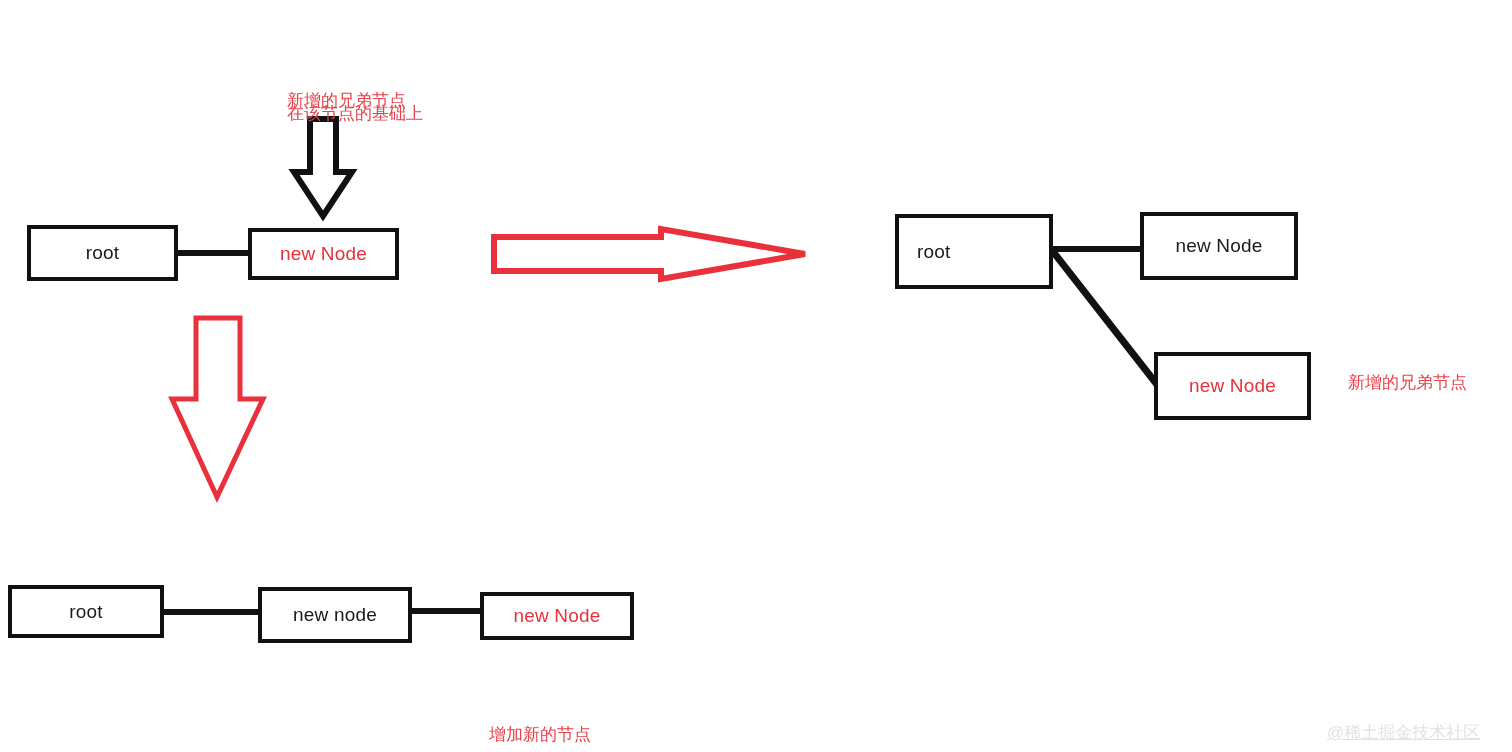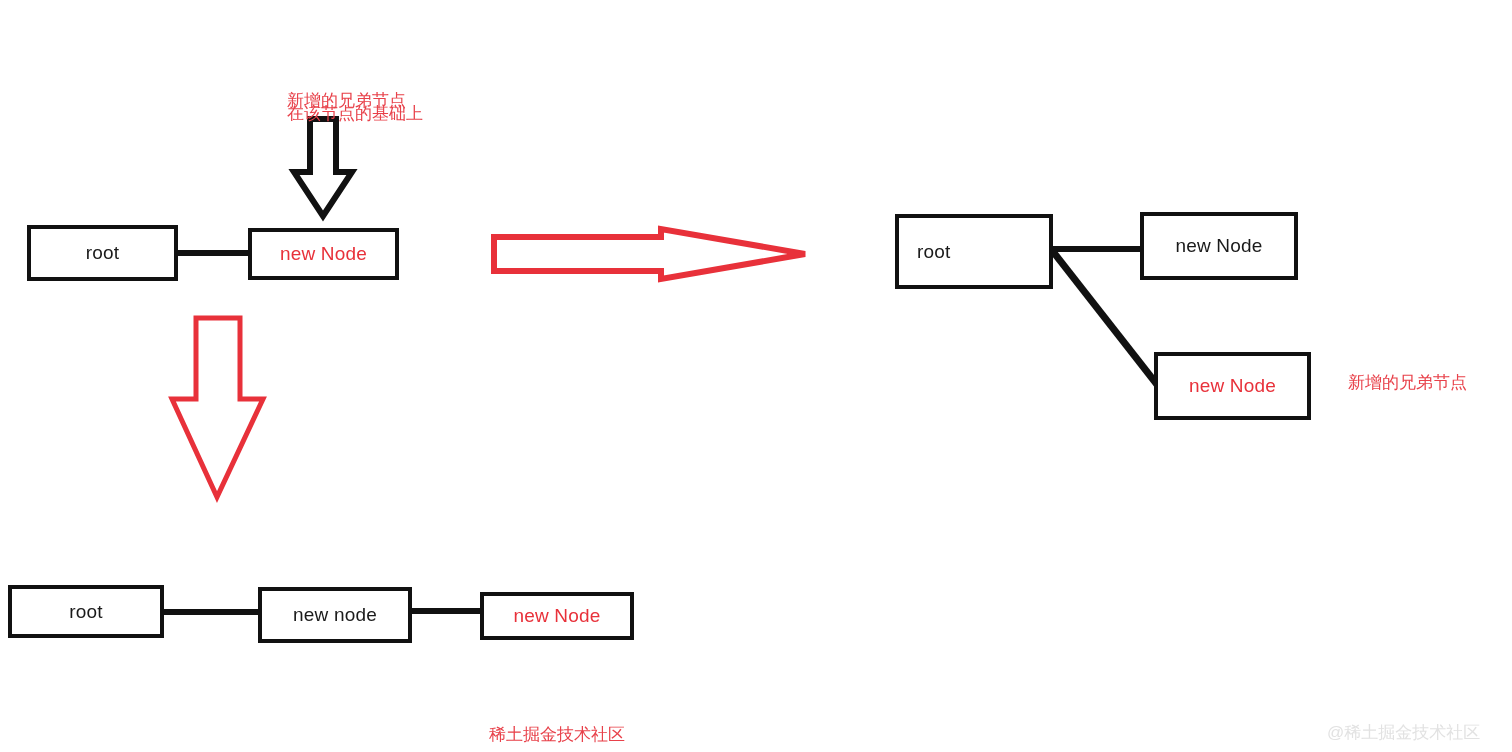--- a/index.html
+++ b/index.html
@@ -43,20 +43,21 @@
     line-height: 1.55;
     white-space: pre;
     z-index: 4;
   }
   .watermark {
     position: absolute;
     color: #e2e2e2;
     font-size: 17px;
     z-index: 4;
     white-space: nowrap;
+    text-decoration: underline;
   }
   svg.layer {
     position: absolute;
     left: 0; top: 0;
     width: 1512px;
     height: 752px;
     z-index: 2;
     pointer-events: none;
   }
 </style>
@@ -112,17 +113,17 @@
 
   <div class="node-box red-text" style="left:480px; top:592px; width:154px; height:48px;">
     <span>new Node</span>
   </div>
 
   <div class="annotation" style="left:287px; top:53px;margin-top:48px;">在该节点的基础上</div>
   <div class="annotation" style="left:287px; top:88px;">新增的兄弟节点</div>
 
   <div class="annotation" style="left:1348px; top:370px;">新增的兄弟节点</div>
 
-  <div class="annotation" style="left:489px; top:722px;">稀土掘金技术社区</div>
+  <div class="annotation" style="left:489px; top:722px;">增加新的节点</div>
 
   <div class="watermark" style="left:1327px; top:721px;">@稀土掘金技术社区</div>
 
 </div>
 
 </body></html>

